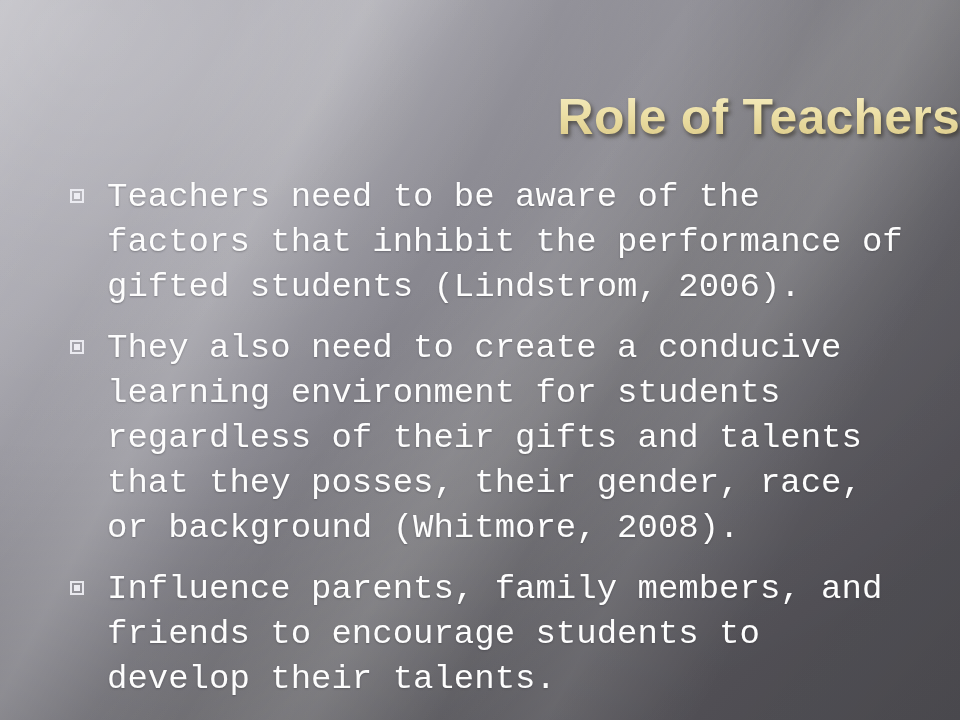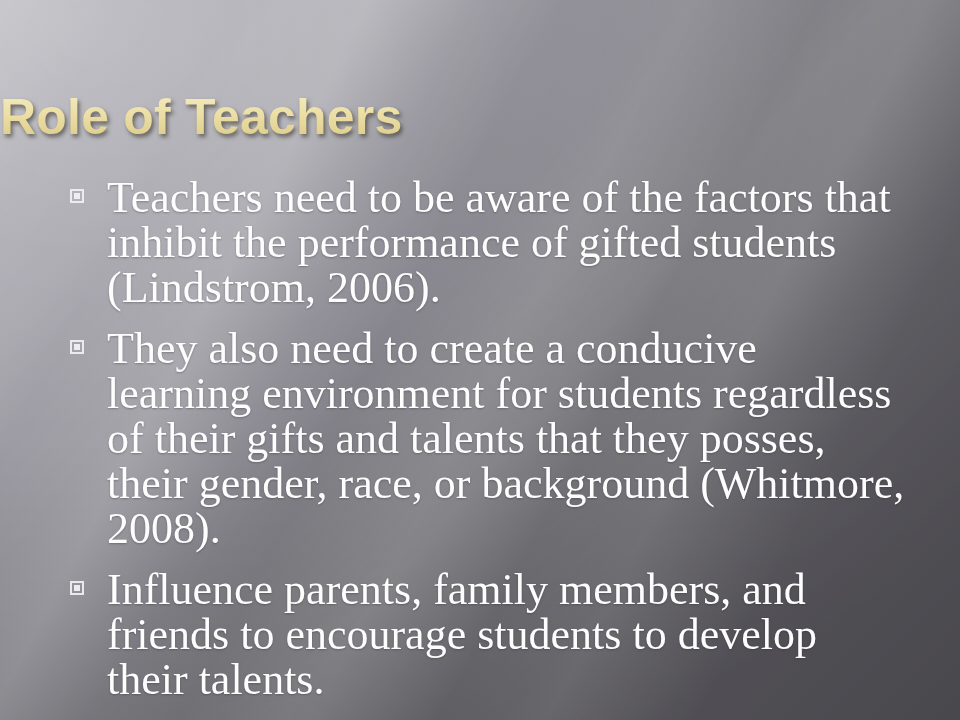--- a/index.html
+++ b/index.html
@@ -83,21 +83,21 @@
     width: 100%;
     height: 100%;
   }
 
   
   .title {
     position: absolute;
     top: 53px;
     left: 0;
     width: 960px;
-    text-align: left;
+    text-align: right;
     font-family: "Liberation Sans", "DejaVu Sans", sans-serif;
     font-weight: bold;
     font-size: 50px;
     line-height: 60px;
     letter-spacing: 0.2px;
     color: #ecdfa6;
     background: linear-gradient(to bottom, #f6eec4 0%, #ecdfa6 45%, #d9c682 100%);
     -webkit-background-clip: text;
     background-clip: text;
     -webkit-text-fill-color: transparent;
@@ -136,22 +136,22 @@
     left: 2px;
     top: 2px;
     width: 6px;
     height: 6px;
     background: rgba(240,240,245,0.95);
   }
 
   .bullet-text {
     flex: 1 1 auto;
     color: #fdfdfd;
-    font-family: Liberation Serif, serif;
-    font-size: 44px;
+    font-family: Liberation Mono, monospace;
+    font-size: 34px;
     line-height: 45px;
     text-shadow: 0 1px 2px rgba(40,40,45,0.35);
     max-width: 800px;
   }
 </style>
 </head>
 <body>
 
 <div class="slide">
 

